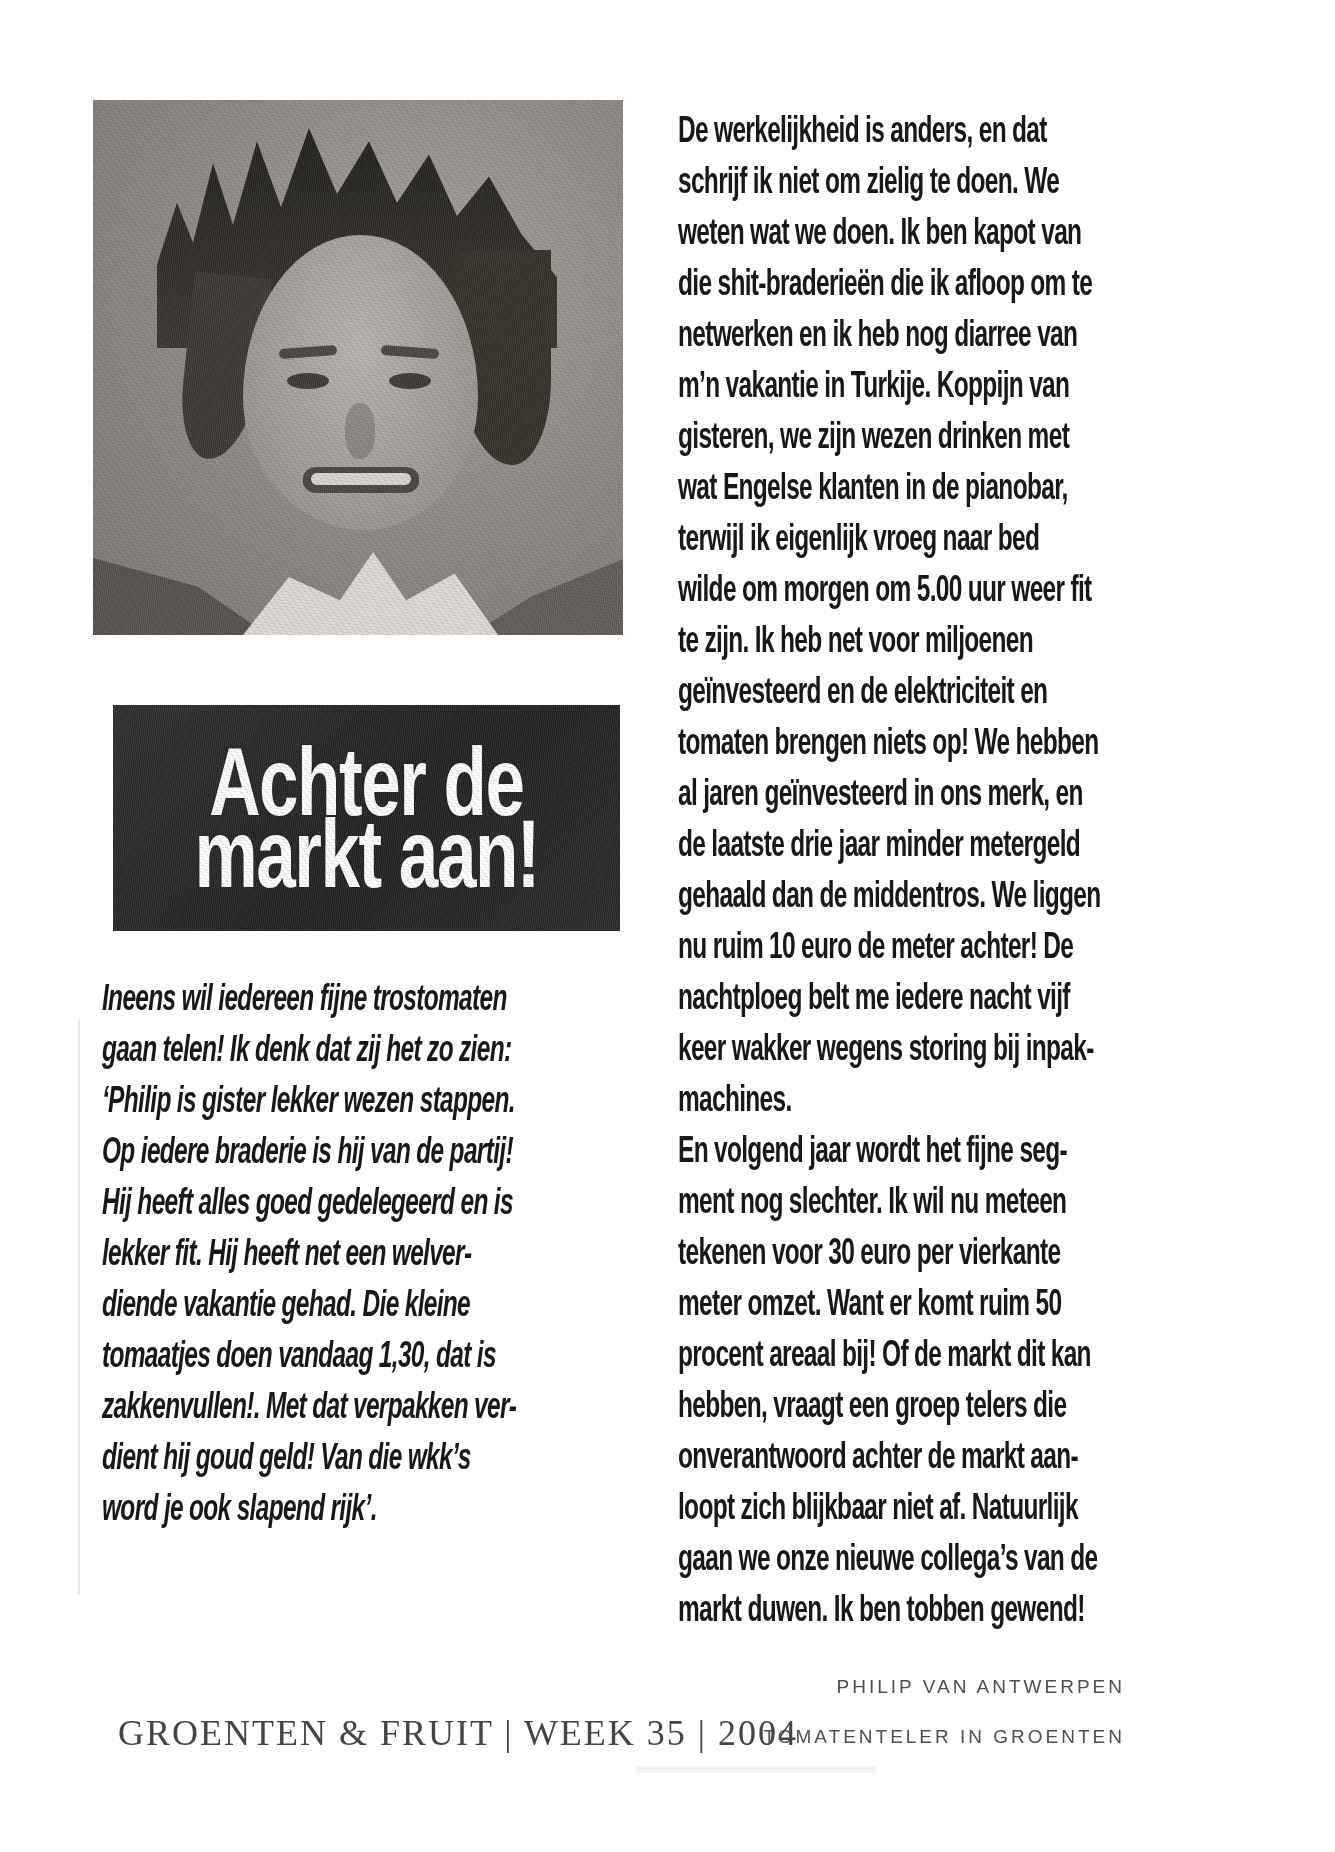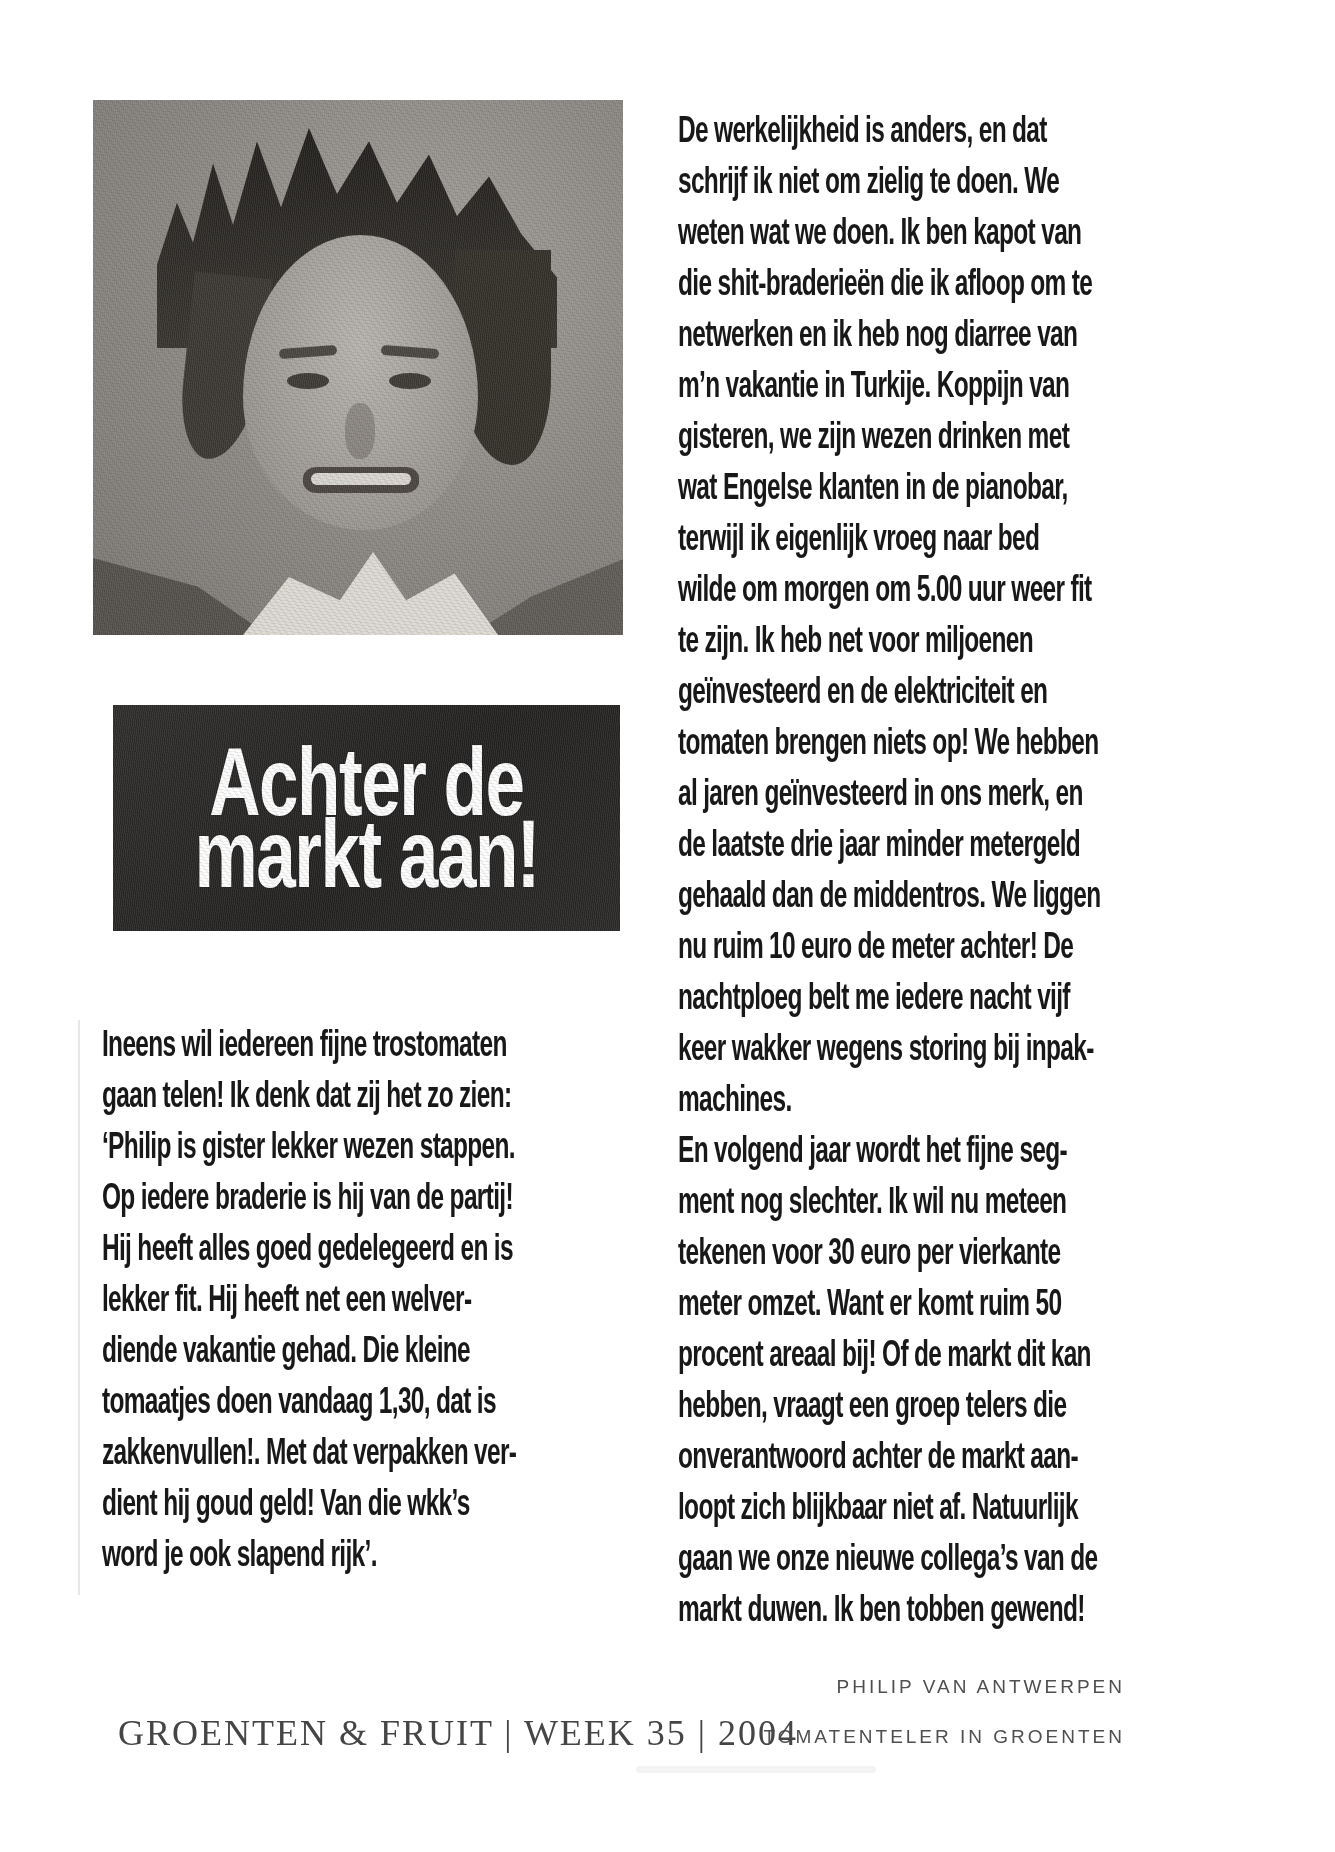--- a/index.html
+++ b/index.html
@@ -59,21 +59,21 @@
     white-space:nowrap; transform:scaleX(0.74); letter-spacing:-2px;
     text-shadow:0 0 2px rgba(0,0,0,0.6);
   }
 
   
   .col { position:absolute; color:#181818; }
   .body-line {
     font-weight:bold; font-size:36px; line-height:51px; letter-spacing:-1px;
     white-space:nowrap; transform:scaleX(0.68); transform-origin:0 50%;
   }
-  .left-col  { left:102px; top:1018px; width:480px; }
+  .left-col  { left:102px; top:972px; width:480px;font-style:italic; }
   .right-col { left:678px; top:104px;  width:460px; }
 
   
   .signature { position:absolute; left:560px; top:1662px; width:565px; text-align:right; }
   .sig-line {
     font-size:19px; line-height:50px; letter-spacing:3px; color:#4f4f4f;
     white-space:nowrap;
   }
 
   

